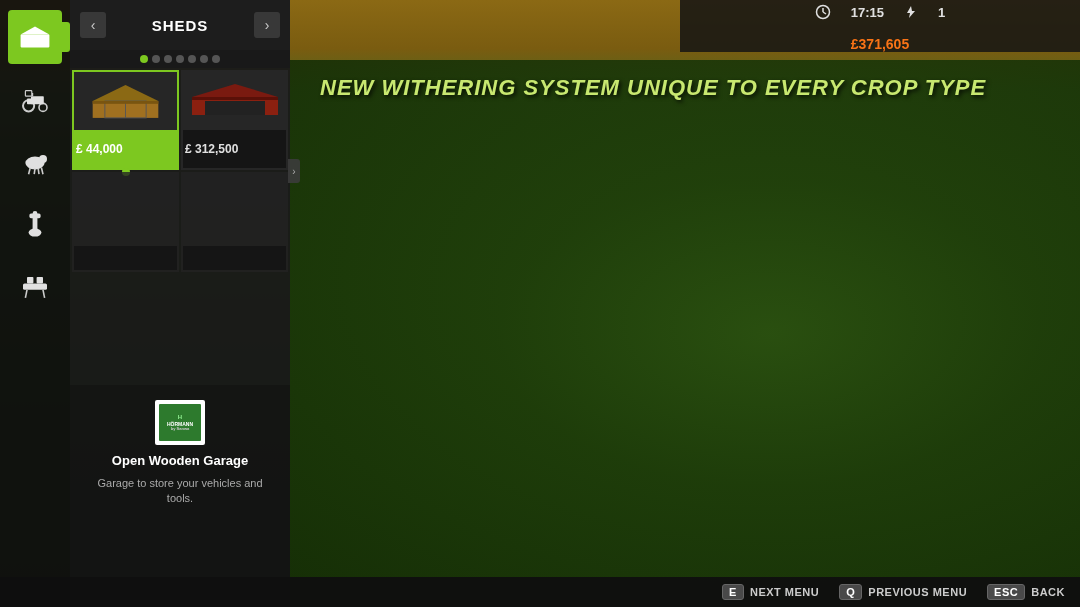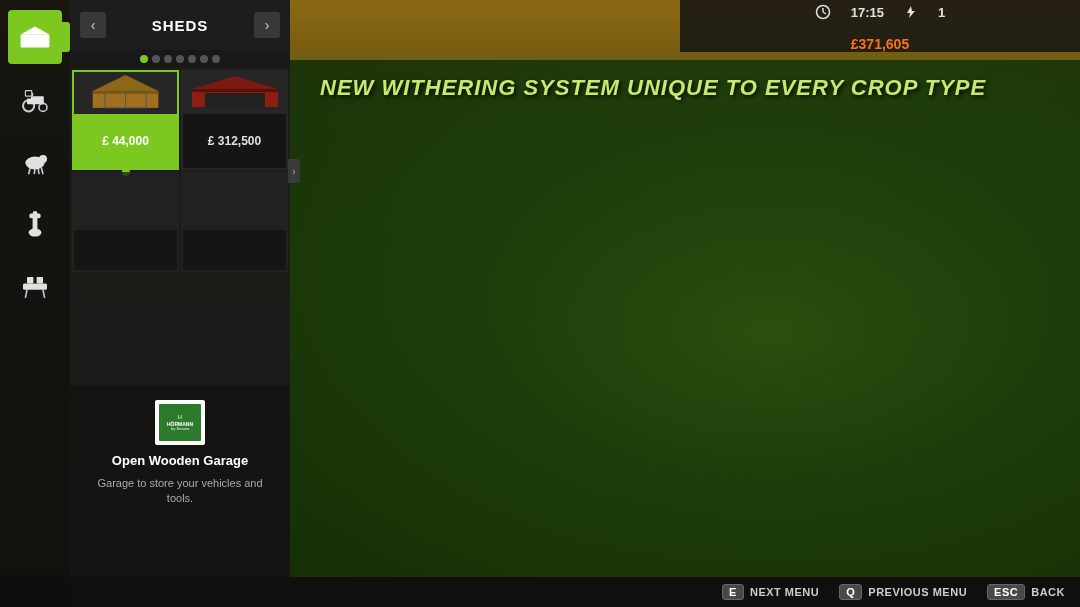--- a/index.html
+++ b/index.html
@@ -257,25 +257,25 @@
     .shop-item-img {
       width: 90%;
       height: 65px;
       display: flex;
       align-items: center;
       justify-content: center;
     }
 
     .shop-item-price {
       width: 100%;
-      text-align: center;
+      text-align: left;
       background: rgba(20,20,20,0.9);
       color: #e0e0e0;
       font-size: 12px;
-      padding: 20px 2px;
+      padding: 12px 2px;
       font-weight: bold;
     }
 
     .shop-item.selected .shop-item-price {
       background: #7dc820;
       color: #fff;
     }
 
     .selected-dot {
       position: absolute;

